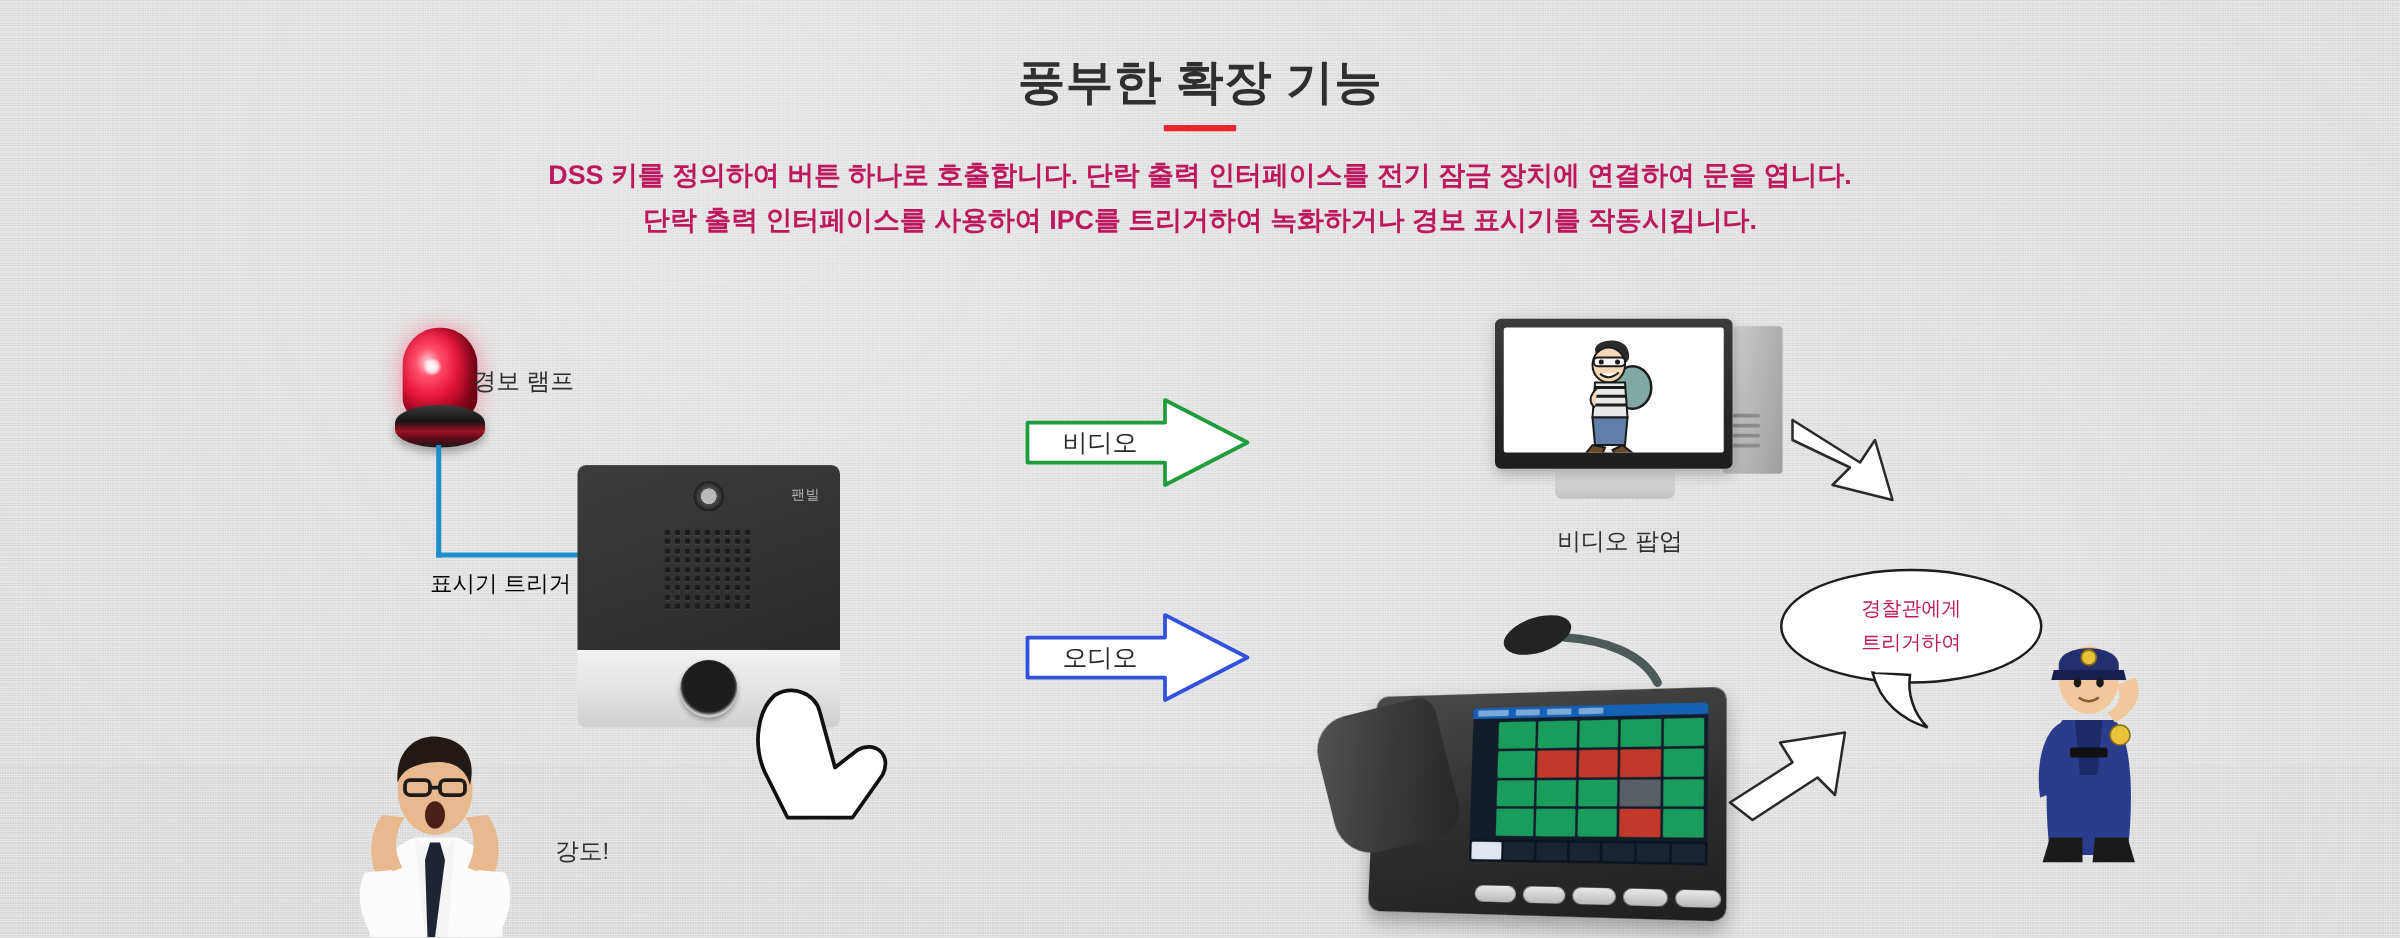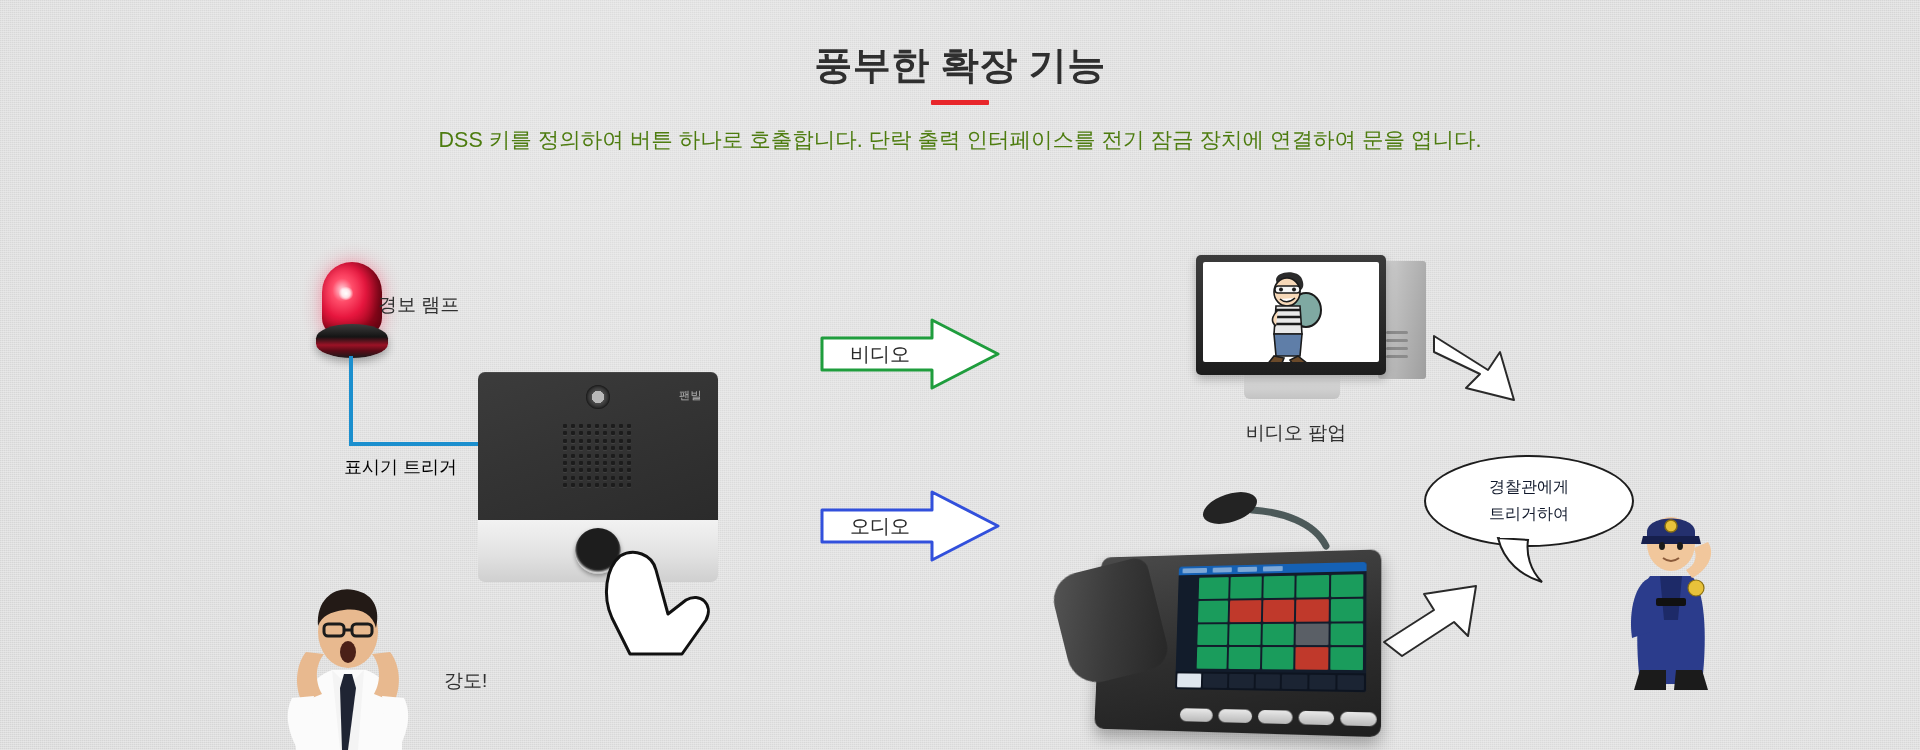--- a/index.html
+++ b/index.html
@@ -33,22 +33,22 @@
     color: #2f2f2f;
   }
   .title-rule {
     position: absolute; top: 100px; left: 50%;
     transform: translateX(-50%);
     width: 58px; height: 5px; background: #e8262b; border-radius: 1px;
   }
   .subtitle {
     position: absolute; top: 122px; left: 0; width: 1920px;
     text-align: center;
-    font-size: 21.5px; line-height: 36px; font-weight: 400;
-    color: #4d7c0f;
+    font-size: 21.5px; line-height: 36px; font-weight: 700;
+    color: #be185d;
   }
   .subtitle div { white-space: nowrap; }
 
   
   .lamp-wrap { position: absolute; left: 316px; top: 262px; width: 72px; height: 110px; }
   .lamp-dome {
     position: absolute; left: 6px; top: 0; width: 60px; height: 74px;
     border-radius: 30px 30px 18px 18px;
     background:
       radial-gradient(ellipse at 34% 38%, #ffd7e0 0%, #ff4d6a 18%, #e8173f 42%, #a8071f 70%),
@@ -72,21 +72,21 @@
 
   
   .trig-v { position: absolute; left: 349px; top: 356px; width: 4px; height: 90px; background: #1b8fce; }
   .trig-h { position: absolute; left: 349px; top: 442px; width: 142px; height: 4px; background: #1b8fce; }
   .trigger-label {
     position: absolute; left: 344px; top: 455px;
     font-size: 18px; color: #000000; white-space: nowrap;
   }
 
   
-  .device { position: absolute; left: 478px; top: 372px; width: 240px; height: 210px; }
+  .device { position: absolute; left: 462px; top: 372px; width: 210px; height: 210px; }
   .device-top {
     position: absolute; inset: 0 0 62px 0;
     background: linear-gradient(160deg, #3c3c3c 0%, #343434 45%, #2b2b2b 100%);
     border-radius: 7px 7px 0 0;
     box-shadow: inset 0 1px 0 rgba(255,255,255,.08);
   }
   .device-lens {
     position: absolute; left: 50%; top: 13px; transform: translateX(-50%);
     width: 24px; height: 24px; border-radius: 50%;
     background: radial-gradient(circle at 50% 50%, #b9b9b9 0 36%, #4a4a4a 38%, #2a2a2a 70%, #6a6a6a 100%);
@@ -189,40 +189,41 @@
   
   .warrow { position: absolute; }
 
   
   .bubble {
     position: absolute; left: 1424px; top: 455px; width: 210px; height: 92px;
     background: #fff; border: 2px solid #1d1d1d; border-radius: 50%;
     display: flex; flex-direction: column; align-items: center; justify-content: center;
     gap: 6px;
   }
-  .bubble span { font-size: 16px; color: #0f172a; }
+  .bubble span { font-size: 16px; color: #be185d; }
   .bubble-tail { position: absolute; left: 1496px; top: 536px; width: 60px; height: 50px; }
 
   
   .shock-man { position: absolute; left: 262px; top: 582px; width: 170px; height: 168px; }
   .shock-label { position: absolute; left: 444px; top: 668px; font-size: 19px; color: #2f2f2f; }
   .police { position: absolute; left: 1616px; top: 470px; width: 110px; height: 220px; }
   .burglar { position: absolute; left: 50%; top: 6px; transform: translateX(-50%); width: 74px; height: 104px; }
 </style>
 </head>
 <body>
 
 <div class="grain"></div>
 
 <div class="stage">
 
   <div class="page-title">풍부한 확장 기능</div>
   <div class="title-rule"></div>
   <div class="subtitle">
     <div>DSS 키를 정의하여 버튼 하나로 호출합니다. 단락 출력 인터페이스를 전기 잠금 장치에 연결하여 문을 엽니다.</div>
+    <div>단락 출력 인터페이스를 사용하여 IPC를 트리거하여 녹화하거나 경보 표시기를 작동시킵니다.</div>
   </div>
 
   <div class="lamp-wrap">
     <div class="lamp-dome"></div>
     <div class="lamp-base"></div>
   </div>
   <div class="lamp-label">경보 램프</div>
 
   <div class="trig-v"></div>
   <div class="trig-h"></div>

